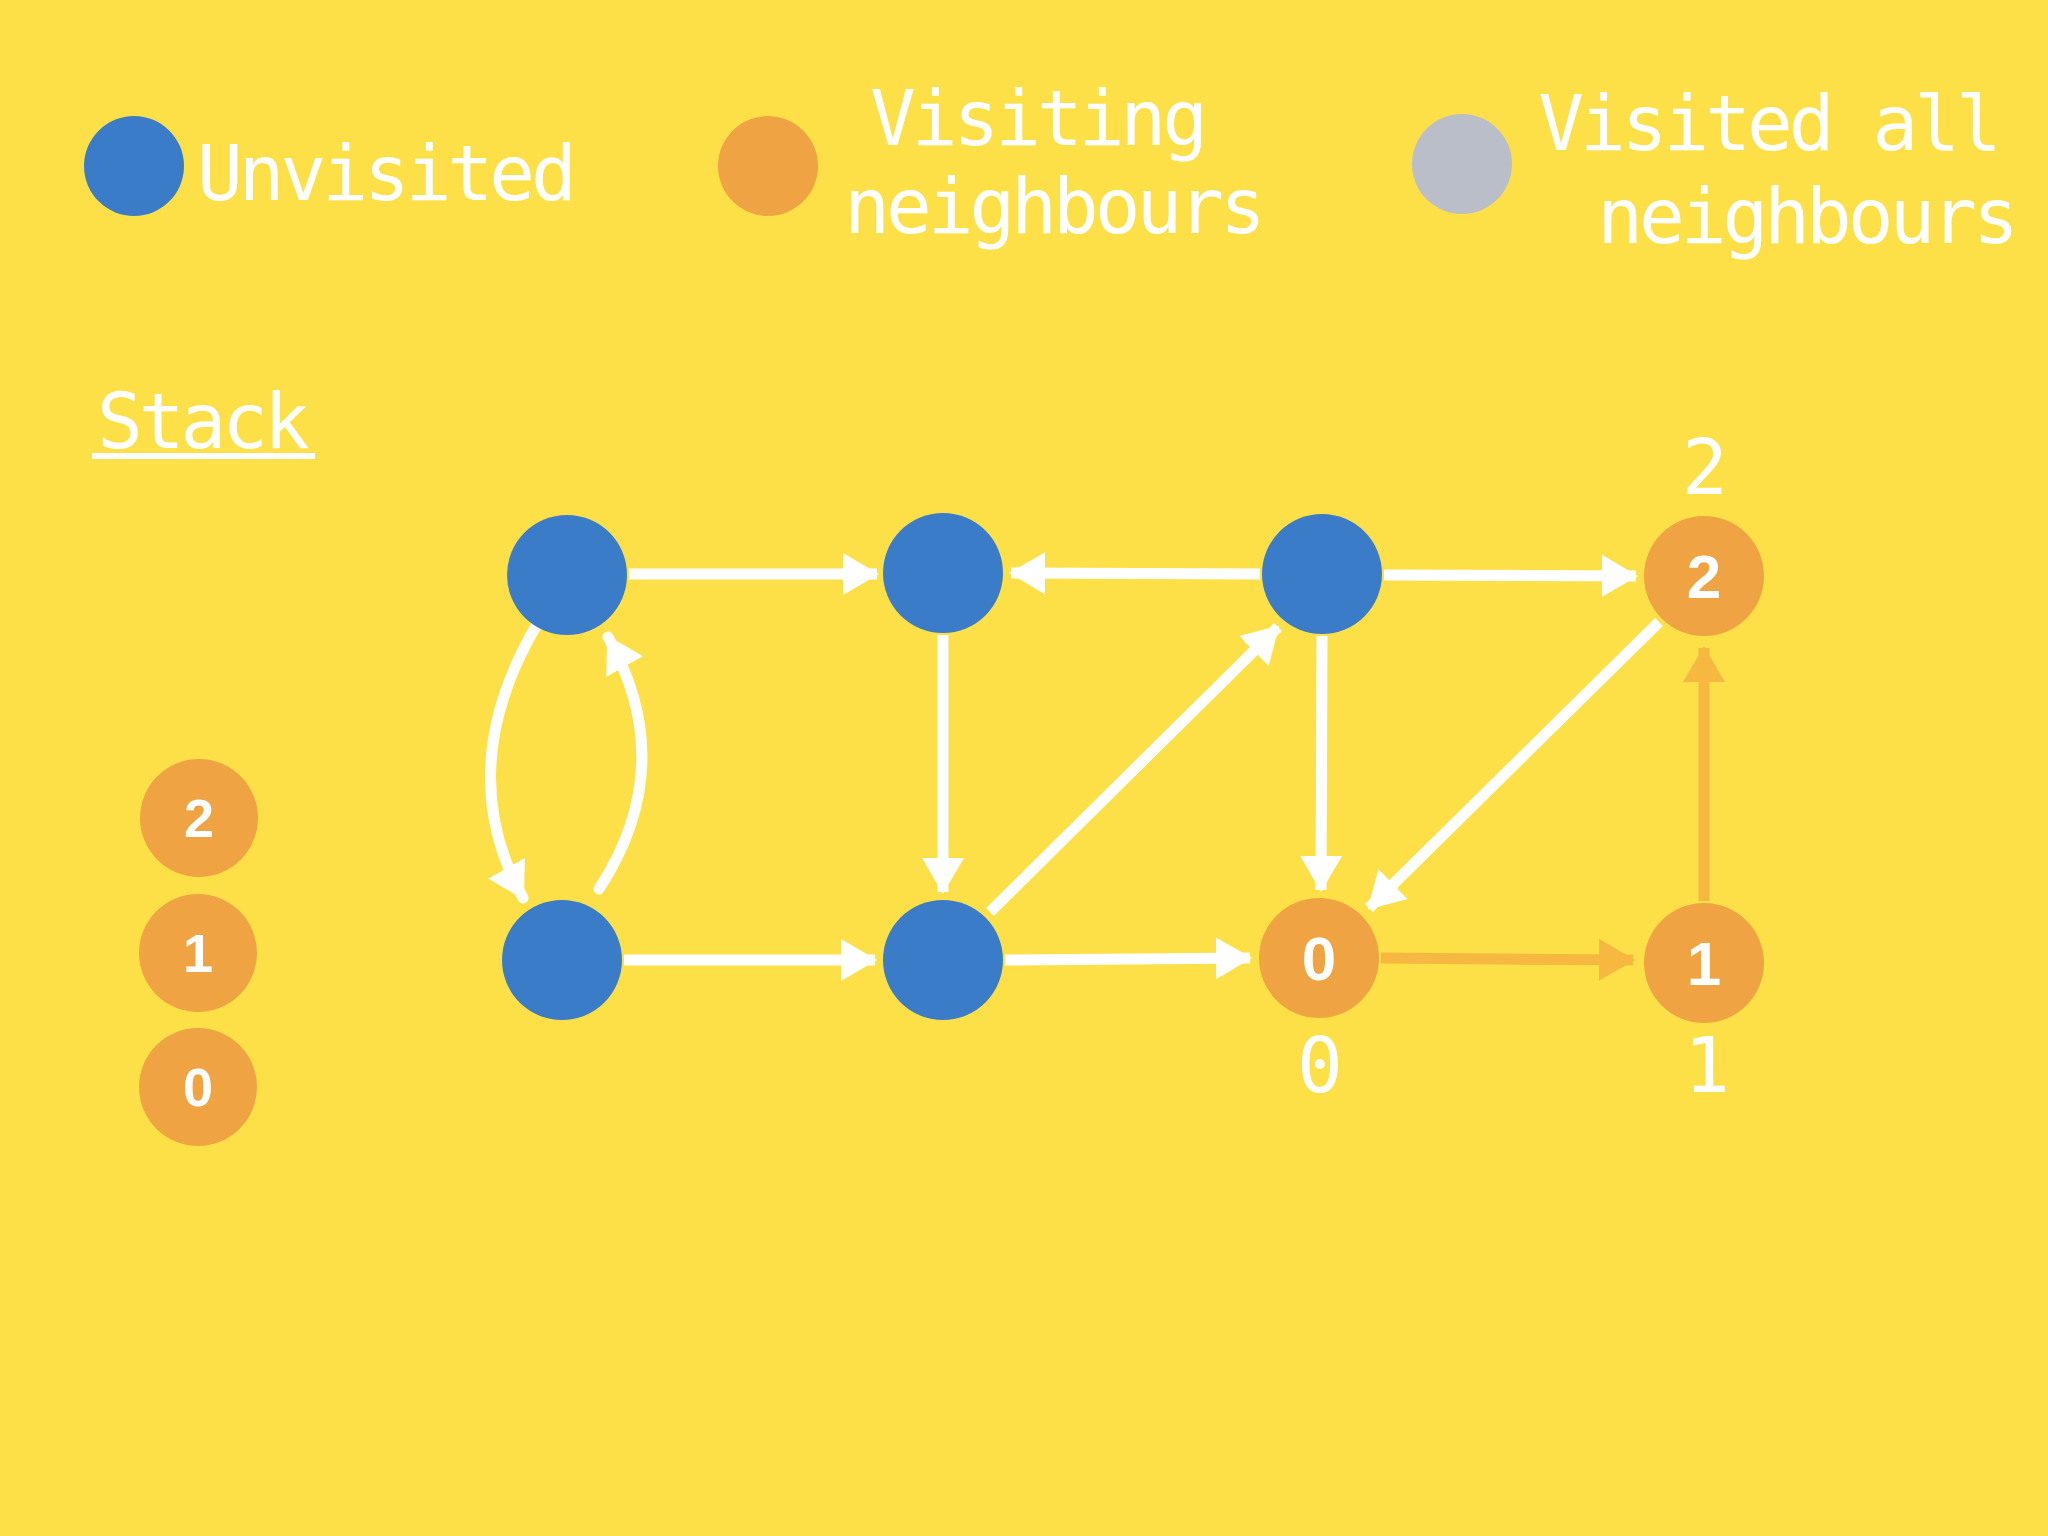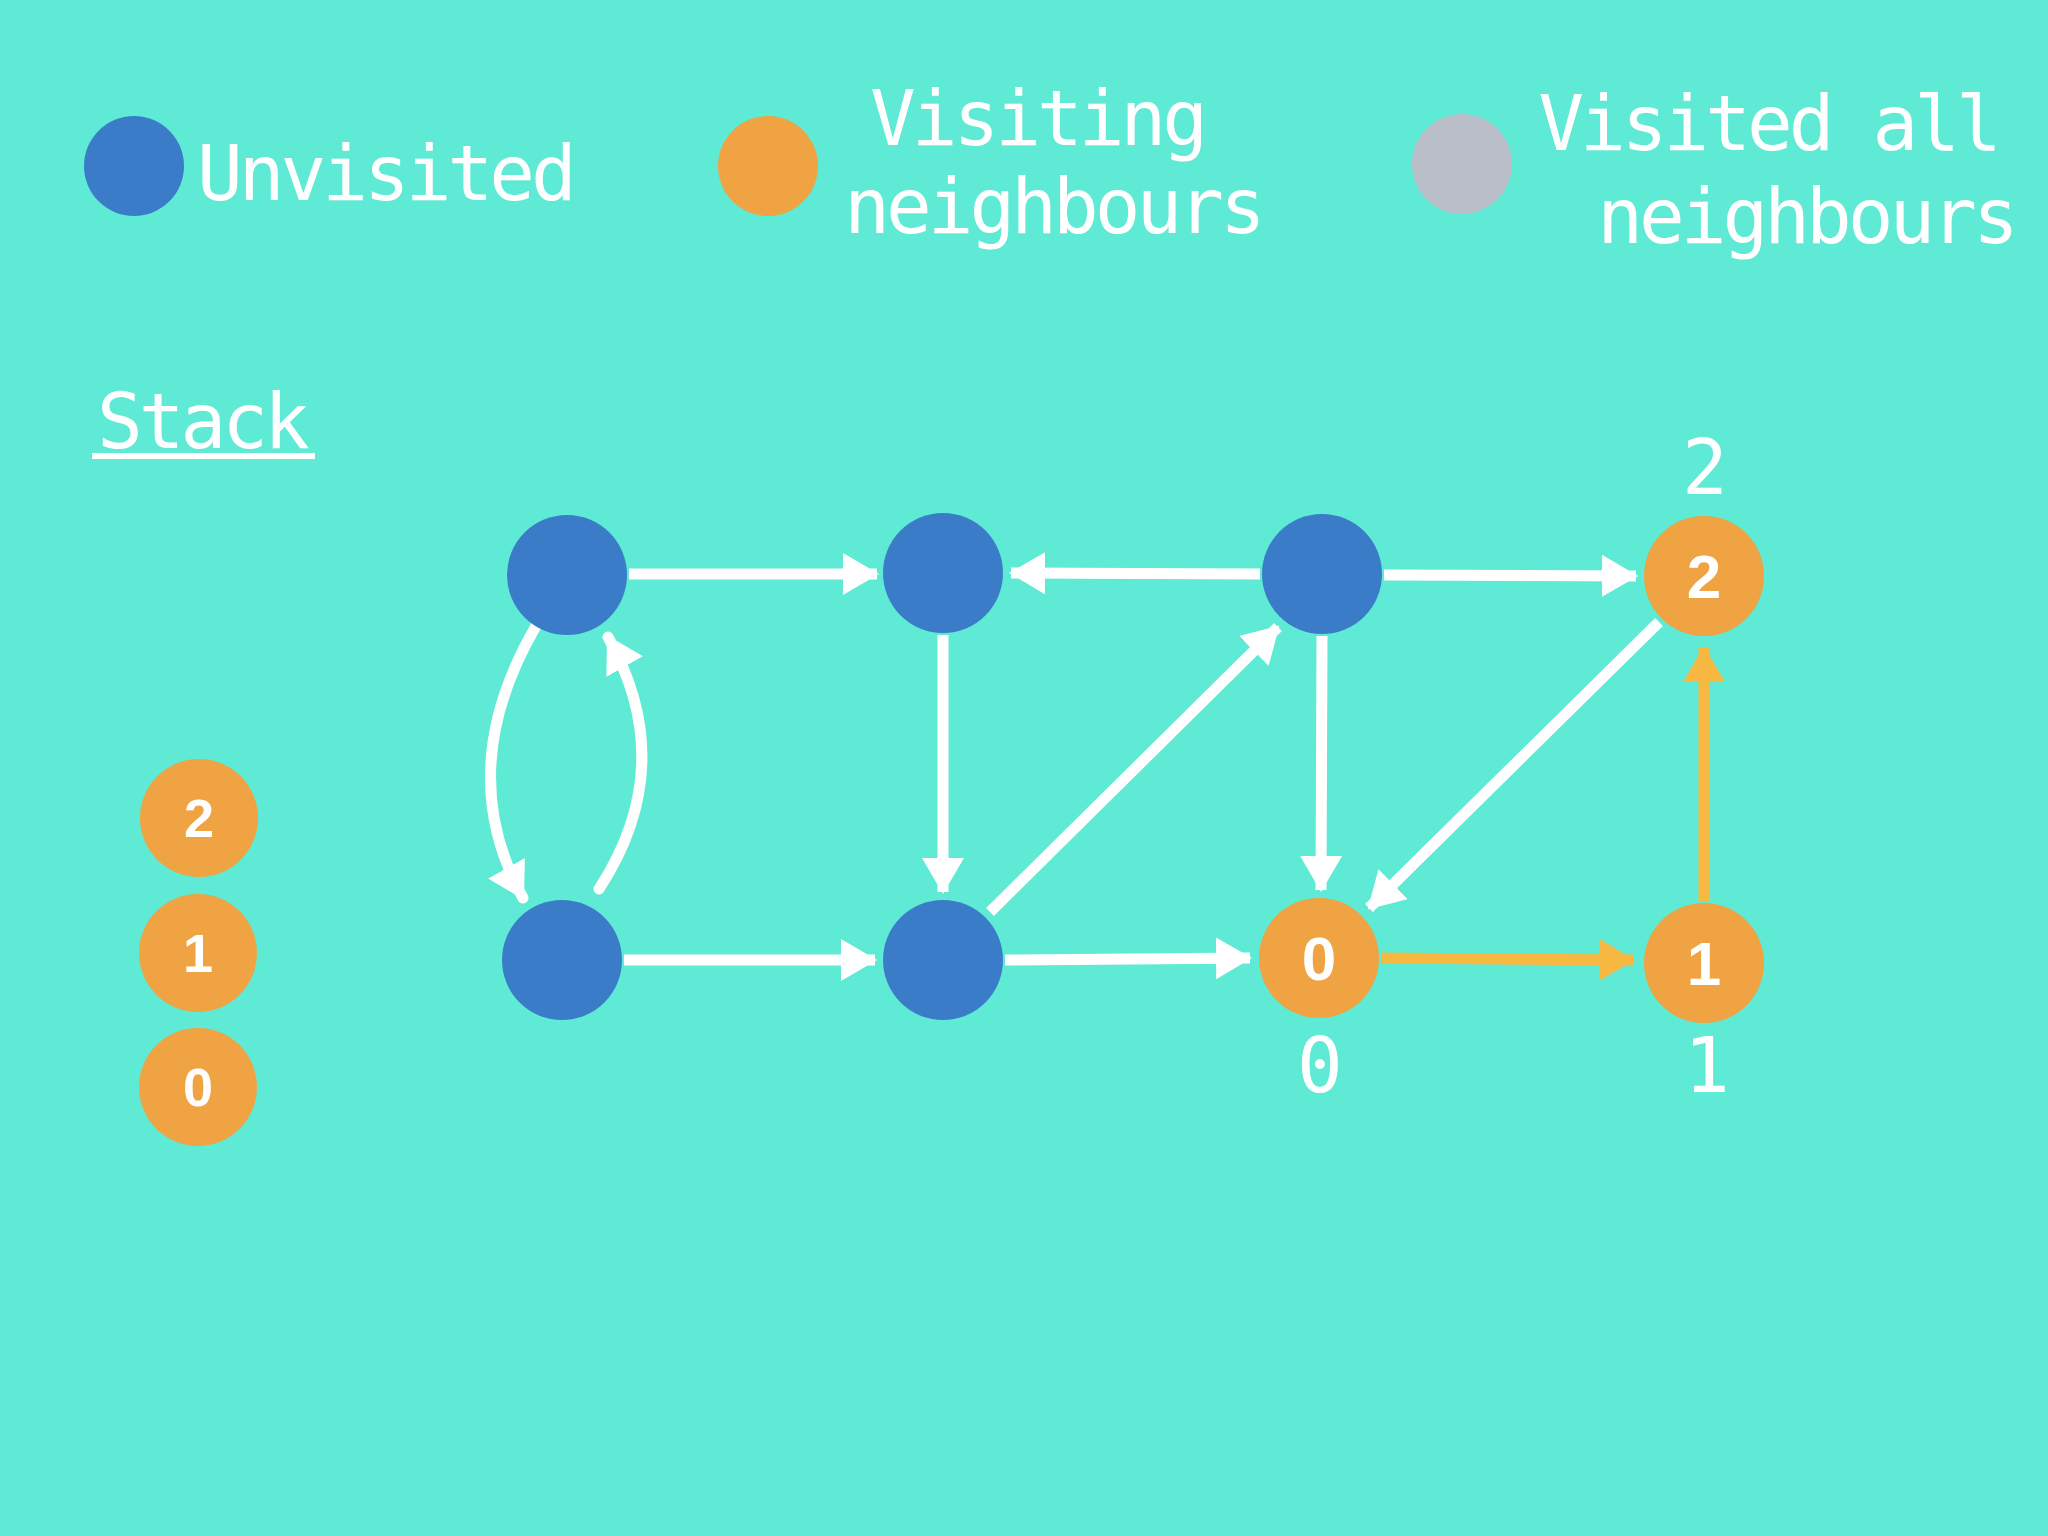--- a/index.html
+++ b/index.html
@@ -1,16 +1,16 @@
 <!DOCTYPE html>
 <html><head>
 <meta charset="utf-8">
 <style>
   html,body{margin:0;padding:0;background:#000;}
-  .canvas{position:relative;width:2048px;height:1536px;background:#5eead4;overflow:hidden;}
+  .canvas{position:relative;width:2048px;height:1536px;background:#fde047;overflow:hidden;}
   svg{display:block;width:2048px;height:1536px;}
   .mono{font-family:"DejaVu Sans Mono",monospace;font-size:76px;letter-spacing:-4px;fill:#ffffff;}
   .mono-label{font-family:"DejaVu Sans Mono",monospace;font-size:76px;letter-spacing:-4px;fill:#ffffff;}
   .digit{font-family:"Liberation Sans","DejaVu Sans",sans-serif;font-weight:bold;font-size:62px;fill:#ffffff;}
   .digit-s{font-family:"Liberation Sans","DejaVu Sans",sans-serif;font-weight:bold;font-size:54px;fill:#ffffff;}
   .n-blue{fill:#3A7CC8;}
   .n-orange{fill:#F0A342;}
   .n-gray{fill:#B9BEC9;}
   .edge-w{stroke:#FFFFFF;stroke-width:11;fill:none;}
   .edge-o{stroke:#F6B840;stroke-width:11;fill:none;}

